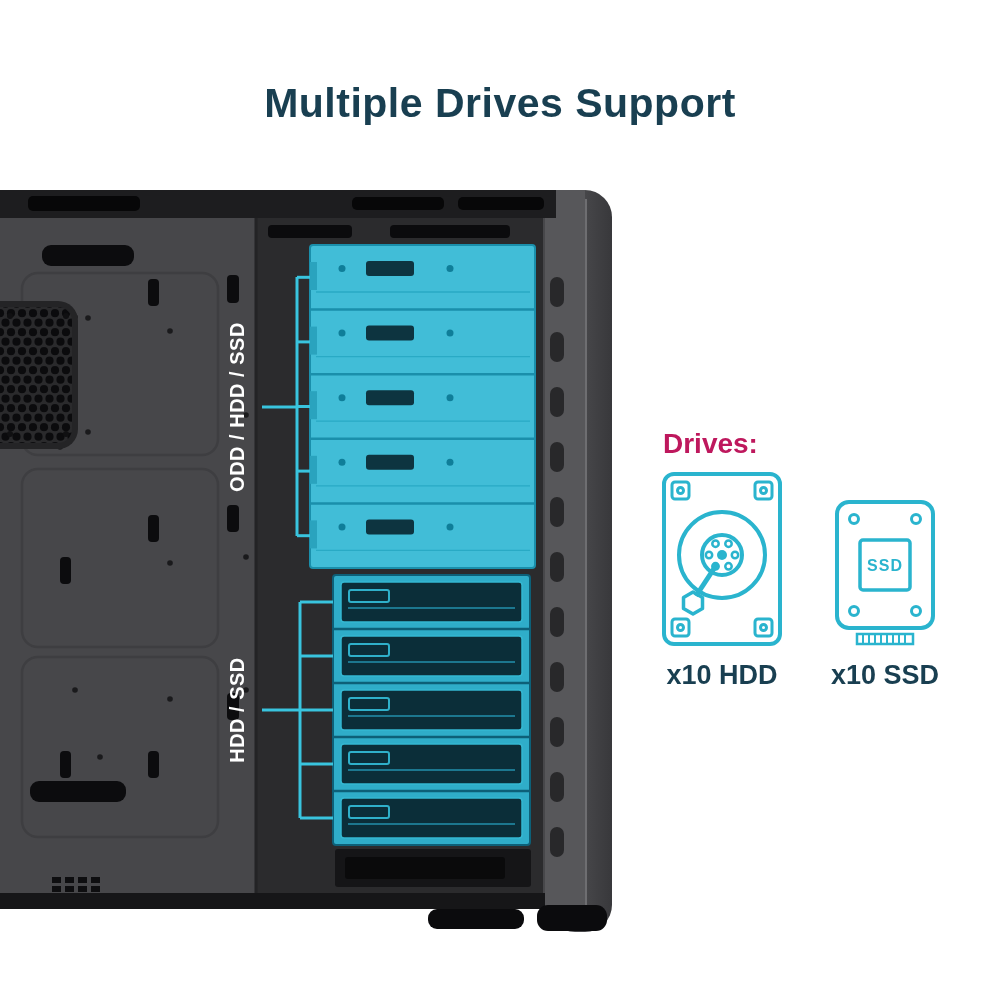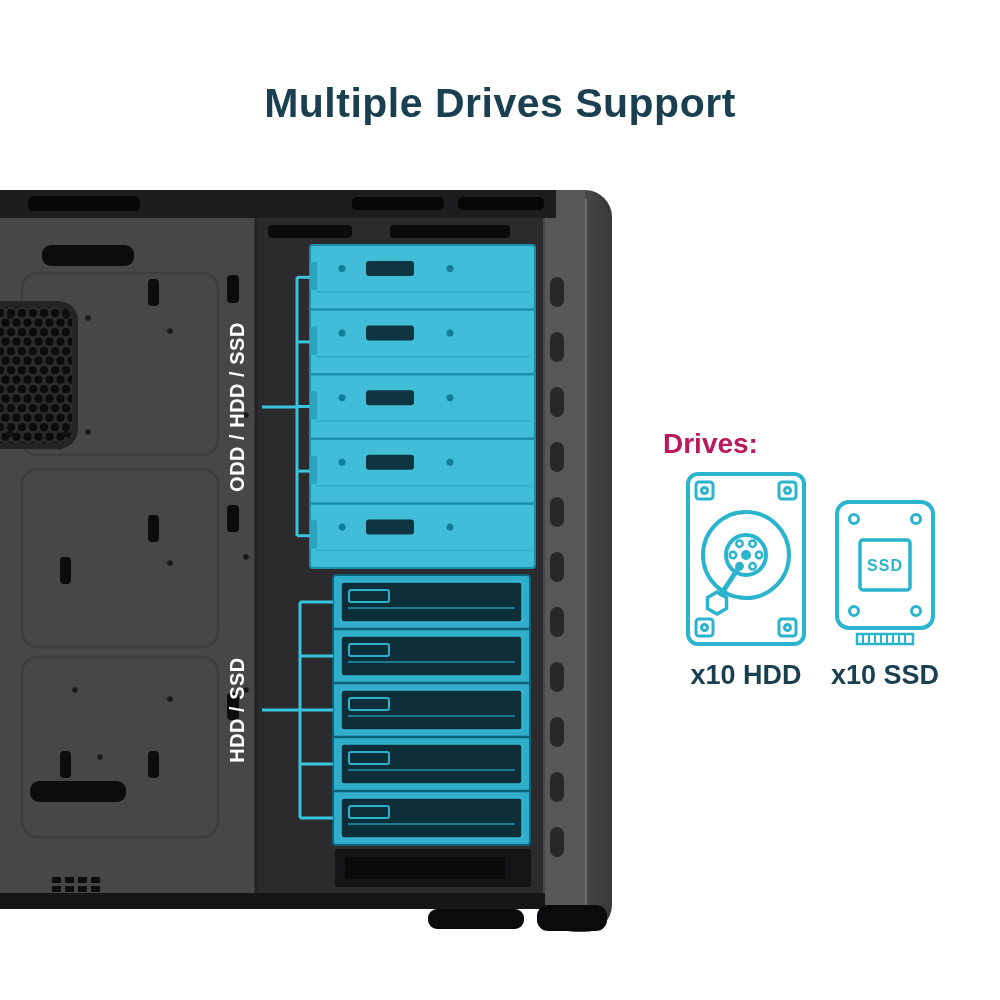--- a/index.html
+++ b/index.html
@@ -4,21 +4,21 @@
 <style>
   html,body{margin:0;padding:0;background:#ffffff;}
   .stage{position:relative;width:1000px;height:1000px;background:#ffffff;
          font-family:"Liberation Sans",sans-serif;overflow:hidden;}
   .title{position:absolute;top:80px;left:0;width:100%;margin:0;text-align:center;
          font-size:41px;font-weight:700;color:#193f51;letter-spacing:.5px;}
   .case-wrap{position:absolute;left:0;top:185px;width:615px;height:755px;}
   .drives-heading{position:absolute;left:663px;top:408px;font-size:28px;
          font-weight:700;color:#be185d;margin-top:20px;}
   .drive-item{position:absolute;display:flex;flex-direction:column;align-items:center;}
-  .drive-item.hdd{left:660px;top:470px;width:124px;margin-left:24px;}
+  .drive-item.hdd{left:660px;top:470px;width:124px;}
   .drive-item.ssd{left:833px;top:498px;width:104px;}
   .drive-item.odd{left:662px;top:720px;width:150px;}
   .drive-label{font-size:27px;font-weight:700;color:#193f51;white-space:nowrap;}
   .hdd .drive-label{margin-top:12px;}
   .ssd .drive-label{margin-top:14px;}
   .odd .drive-label{margin-top:10px;}
 </style>
 </head>
 <body>
 

